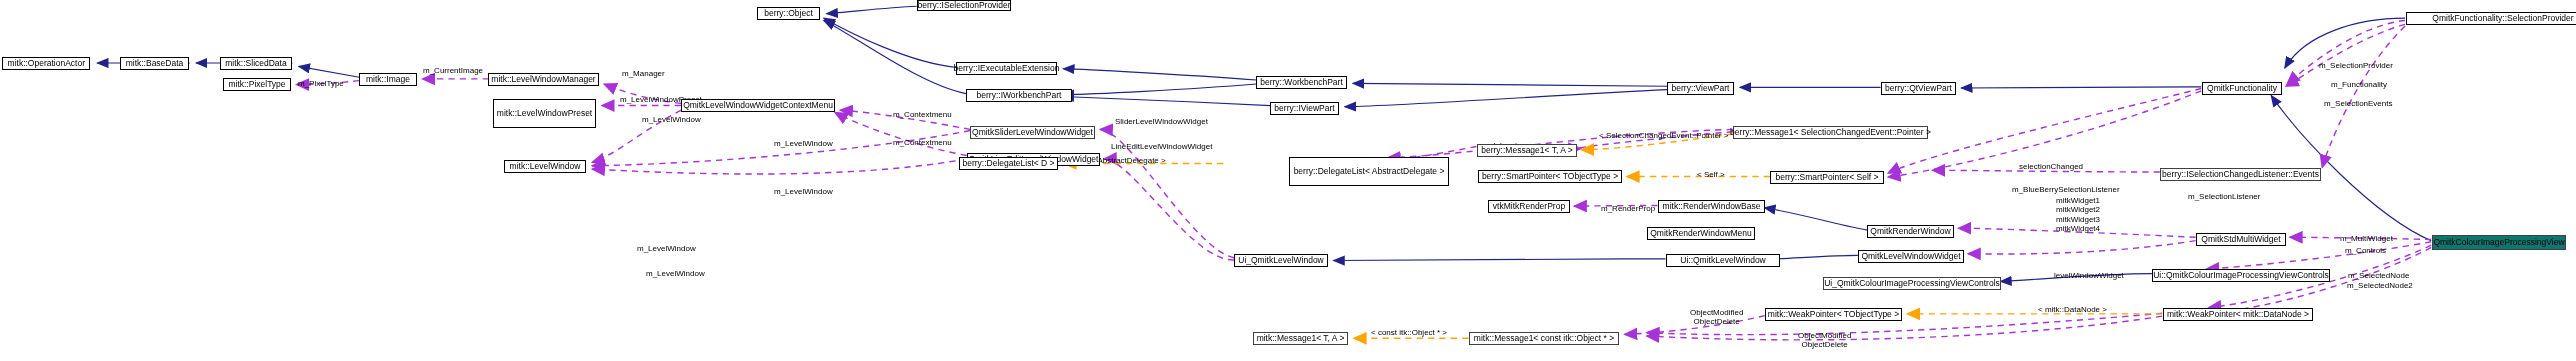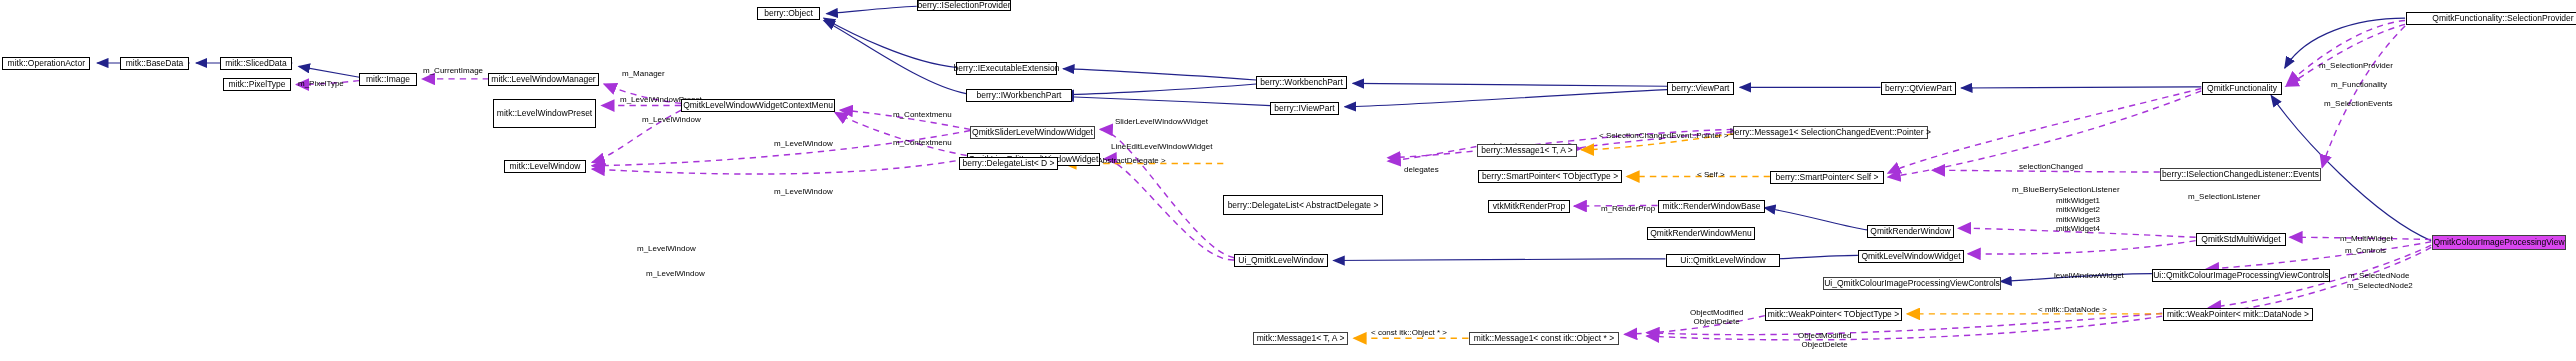--- a/index.html
+++ b/index.html
@@ -35,21 +35,21 @@
     display: flex;
     align-items: center;
     justify-content: center;
     padding: 0 3.4px;
     z-index: 5;
   }
   .node.tmpl {
     border: 1.1px solid #404040;
   }
   .node.highlight {
-    background: #d946ef;
+    background: #0f766e;
     border: 1.1px solid #404040;
   }
   .edge-label {
     position: absolute;
     font-size: 8px;
     color: #000000;
     white-space: pre;
     line-height: 1.18;
     text-align: center;
     z-index: 4;
@@ -185,21 +185,21 @@
       </div>
       <div class="node" style="left: 959px; top: 157px; width: 99px; height: 12.5px;">
         <span>berry::DelegateList&lt; D &gt;</span>
       </div>
       <div class="node" style="left: 1256px; top: 76px; width: 91px; height: 12.5px;">
         <span>berry::WorkbenchPart</span>
       </div>
       <div class="node" style="left: 1270px; top: 102px; width: 69px; height: 12.5px;">
         <span>berry::IViewPart</span>
       </div>
-      <div class="node" style="left: 1223px; top: 157px; width: 160px; height: 20px; margin-top: 38px;">
+      <div class="node" style="left: 1289px; top: 157px; width: 160px; height: 29px;">
         <span>berry::DelegateList&lt; AbstractDelegate &gt;</span>
       </div>
       <div class="node tmpl" style="left: 1477px; top: 144px; width: 100px; height: 12.5px;">
         <span>berry::Message1&lt; T, A &gt;</span>
       </div>
       <div class="node" style="left: 1478px; top: 170px; width: 144px; height: 12.5px;">
         <span>berry::SmartPointer&lt; TObjectType &gt;</span>
       </div>
       <div class="node" style="left: 1488px; top: 200px; width: 82px; height: 12.5px;">
         <span>vtkMitkRenderProp</span>

